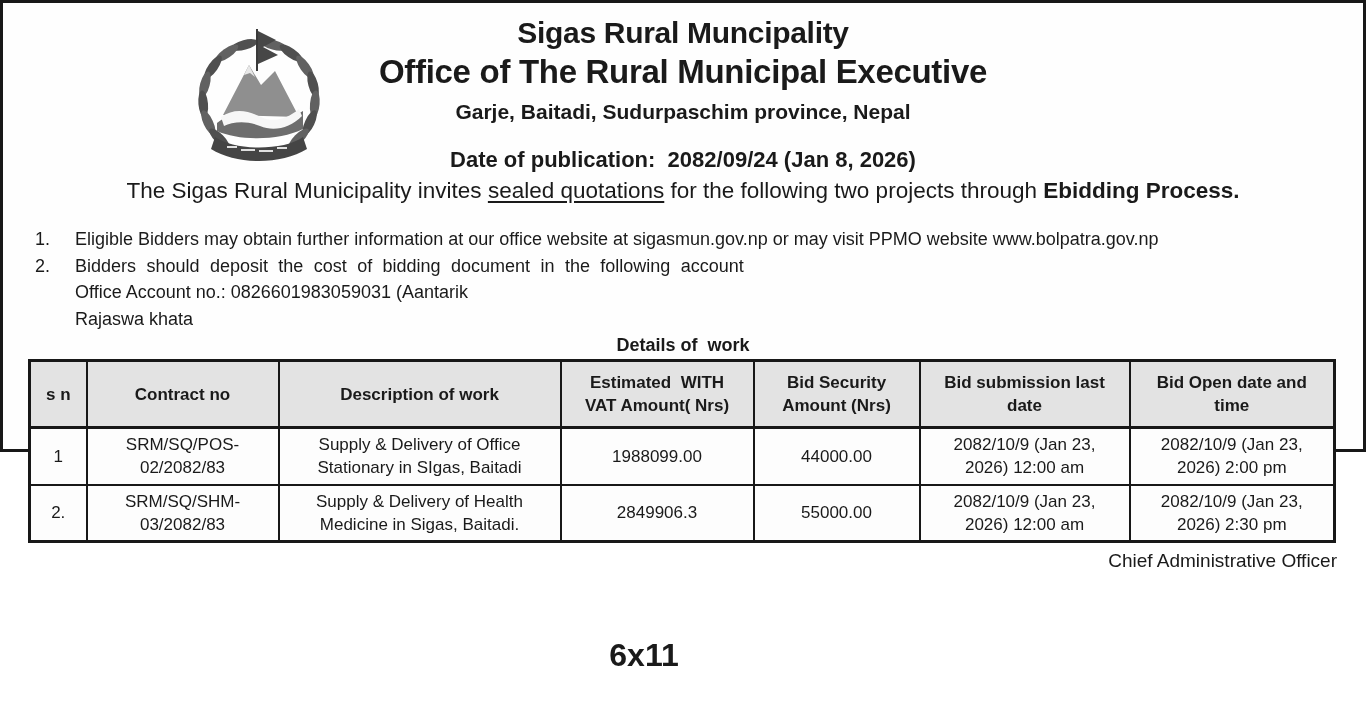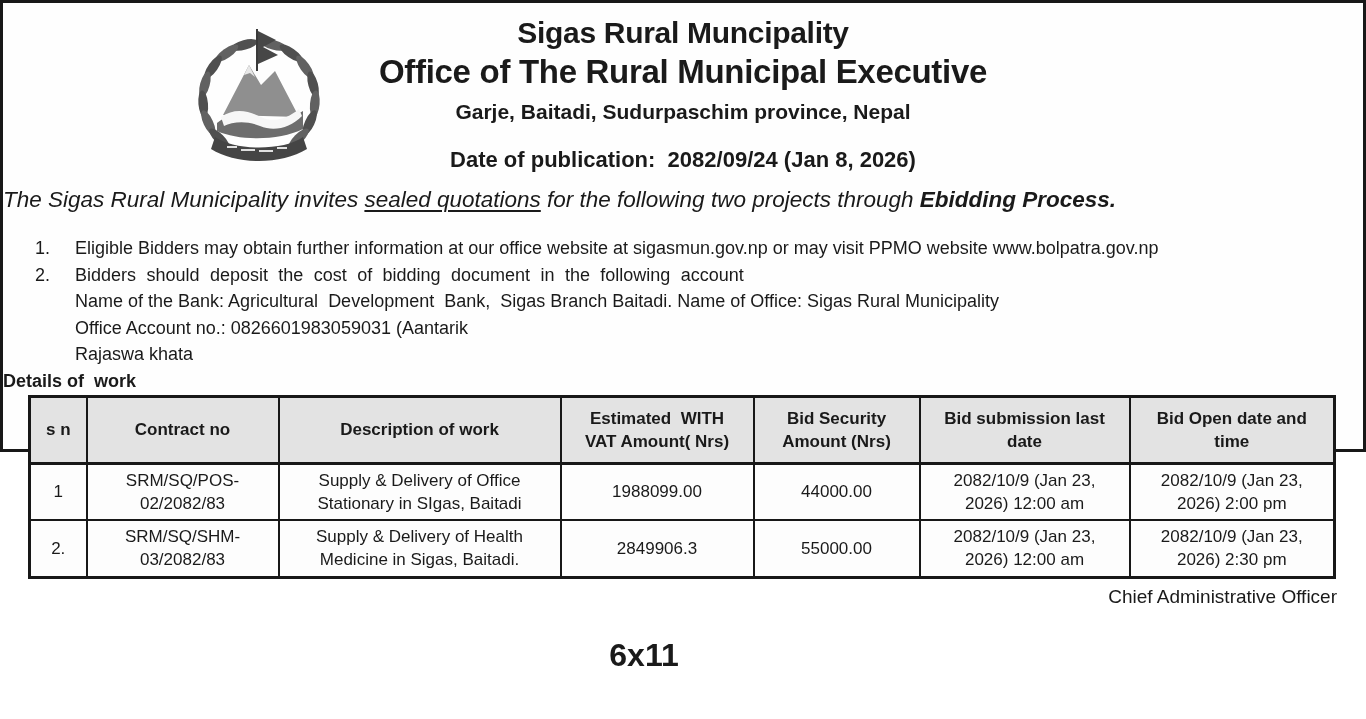--- a/index.html
+++ b/index.html
@@ -19,29 +19,29 @@
     background:#fefefe;
   }
   .emblem{
     position:absolute;left:186px;top:24px;
     width:140px;height:140px;
   }
   .org-name{margin-top:11px;text-align:center;font-size:30px;font-weight:bold;line-height:37px;letter-spacing:-0.3px;}
   .office-name{text-align:center;font-size:33px;font-weight:bold;line-height:41px;letter-spacing:-0.3px;}
   .address{text-align:center;font-size:21px;font-weight:bold;line-height:26px;margin-top:7px;}
   .pub-date{text-align:center;font-size:22px;font-weight:bold;line-height:26px;margin-top:22px;white-space:pre-wrap;}
-  .intro{font-size:22.5px;line-height:28px;margin:13px 0 0 0;font-style:italic;}
+  .intro{text-align:center;font-size:22.5px;line-height:28px;margin:4px 0 0 0;}
   .intro .u{text-decoration:underline;text-underline-offset:3px;}
   .intro b{font-weight:bold;}
   .body-block{margin:21px 30px 0 32px;font-size:18px;line-height:26.5px;}
   .list-row{display:flex;}
   .list-row .num{width:40px;flex:0 0 40px;}
   .list-row.justified .txt{word-spacing:0.30em;}
   .cont-line{padding-left:40px;white-space:pre-wrap;}
-  .table-title{font-weight:bold;font-size:18px;line-height:22px;margin-top:2px;white-space:pre-wrap;}
+  .table-title{text-align:center;font-weight:bold;font-size:18px;line-height:22px;margin-top:2px;white-space:pre-wrap;}
   table.work-table{
     margin:3px 0 0 25px;
     width:1305px;
     border-collapse:collapse;
     table-layout:fixed;
     font-size:17px;
   }
   .work-table th,.work-table td{
     border:2px solid #181818;
     text-align:center;vertical-align:middle;
@@ -133,21 +133,20 @@
 
     <div class="body-block">
       <div class="list-row">
         <span class="num">1.</span>
         <span class="txt">Eligible Bidders may obtain further information at our office  website at sigasmun.gov.np or may visit PPMO website www.bolpatra.gov.np</span>
       </div>
       <div class="list-row justified">
         <span class="num">2.</span>
         <span class="txt">Bidders should deposit the cost of bidding document in the following account</span>
       </div>
-      <div class="cont-line">Name of the Bank: Agricultural  Development  Bank,  Sigas Branch Baitadi. Name of Office: Sigas Rural Municipality</div>
       <div class="cont-line">Office Account no.: 0826601983059031 (Aantarik</div>
       <div class="cont-line">Rajaswa khata</div>
     </div>
 
     <div class="table-title">Details of  work</div>
 
     <table class="work-table">
       <colgroup>
         <col style="width:57px">
           <col style="width:192px">

